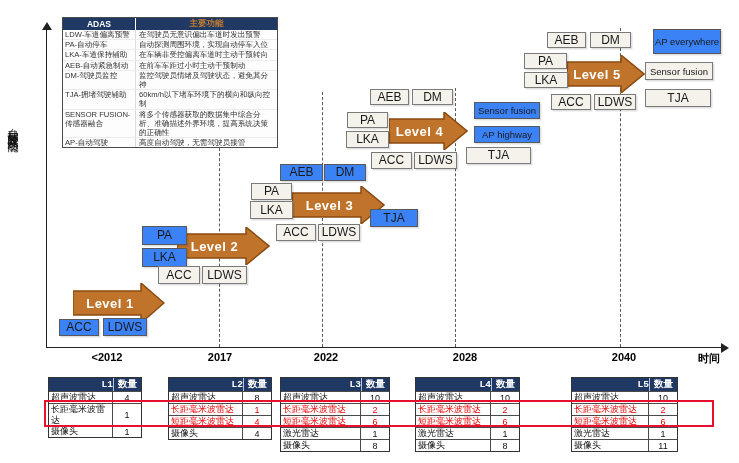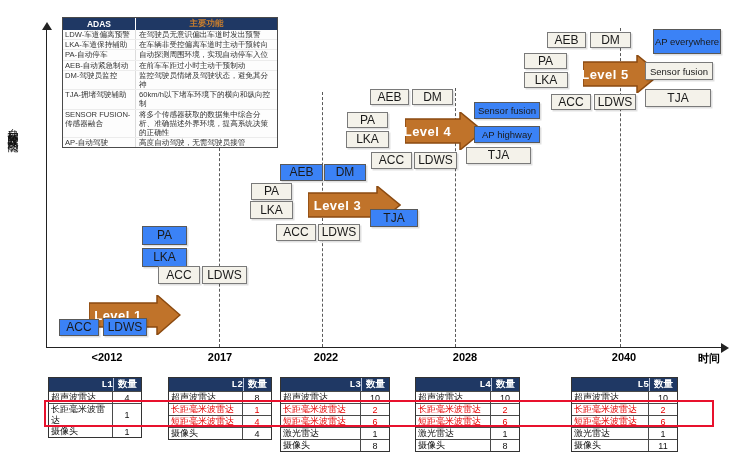--- a/index.html
+++ b/index.html
@@ -32,21 +32,21 @@
   .adas .trow .c2 { flex:1; padding:0 2px 0 3px; border-left:1px solid #dcdcdc; }
 
   
   .fbox { position:absolute; display:flex; align-items:center; justify-content:center; text-align:center;
     font-size:12px; line-height:11px; color:#1a1a1a; box-shadow:1.5px 1.5px 0 rgba(0,0,0,0.12); }
   .fbox.tan { background:#3b82f6; border:1px solid #595959;margin-left:8px; }
   .fbox.white { background:#f4f2ea; border:1px solid #7a7a7a; }
   .fbox.small { font-size:9.5px; }
 
   
-  .larrow { position:absolute;padding-left:16px; }
+  .larrow { position:absolute; }
   .larrow svg { display:block; }
   .larrow polygon { fill:#c0732a; stroke:#8b4a10; stroke-width:1.5; }
   .larrow .lvl { position:absolute; left:2px; top:0; height:100%; width:calc(100% - 22px);
     display:flex; align-items:center; justify-content:center; color:#fff; font-weight:bold; font-size:13px; letter-spacing:0.5px; }
 
   
   .stable { position:absolute; top:377px; border:1px solid #333; background:#fff; font-size:9px; color:#111; }
   .stable .hd { display:flex; background:#1f3864; color:#fff; font-weight:bold; font-size:9.5px; height:13px; align-items:center; }
   .stable .hd .c1 { width:var(--ncol); text-align:right;font-family:Liberation Mono, monospace; }
   .stable .hd .c2 { width:28px; text-align:center; border-left:1px solid #b8c4dc; }
@@ -84,28 +84,28 @@
     <div class="ahead">
       <div class="c1">ADAS</div>
       <div class="c2">主要功能</div>
     </div>
     <div>
         <div class="trow">
           <div class="c1">LDW-车道偏离预警</div>
           <div class="c2">在驾驶员无意识偏出车道时发出预警</div>
         </div>
         <div class="trow">
+          <div class="c1">PA-自动停车</div>
+          <div class="c2">自动探测周围环境，实现自动停车入位</div>
+        </div>
+        <div class="trow">
           <div class="c1">LKA-车道保持辅助</div>
           <div class="c2">在车辆非受控偏离车道时主动干预转向</div>
         </div>
         <div class="trow">
-          <div class="c1">PA-自动停车</div>
-          <div class="c2">自动探测周围环境，实现自动停车入位</div>
-        </div>
-        <div class="trow">
           <div class="c1">AEB-自动紧急制动</div>
           <div class="c2">在前车车距过小时主动干预制动</div>
         </div>
         <div class="trow">
           <div class="c1">DM-驾驶员监控</div>
           <div class="c2">监控驾驶员情绪及驾驶状态，避免其分神</div>
         </div>
         <div class="trow">
           <div class="c1">TJA-拥堵驾驶辅助</div>
           <div class="c2">60km/h以下堵车环境下的横向和纵向控制</div>
@@ -114,29 +114,35 @@
           <div class="c1">SENSOR FUSION-传感器融合</div>
           <div class="c2">将多个传感器获取的数据集中综合分析、准确描述外界环境，提高系统决策的正确性</div>
         </div>
         <div class="trow">
           <div class="c1">AP-自动驾驶</div>
           <div class="c2">高度自动驾驶，无需驾驶员接管</div>
         </div>
       </div>
   </div>
 
-  <div class="larrow" style="left:73px;top:295px">
+  <div class="larrow" style="left:73px;top:283px">
     <svg width="92" height="40" viewBox="0 0 92 40">
         <polygon points="0,8 68,8 68,0 91,20 68,40 68,32 0,32"></polygon>
       </svg>
     <div class="lvl">Level 1</div>
   </div>
   <div class="fbox tan" style="left:51px;top:319px;width:40px;height:17px">ACC</div>
   <div class="fbox tan" style="left:95px;top:318px;width:44px;height:18px">LDWS</div>
 
+  <div class="larrow" style="left:177px;top:227px">
+    <svg width="93" height="38" viewBox="0 0 93 38">
+        <polygon points="0,7 69,7 69,0 92,19 69,38 69,31 0,31"></polygon>
+      </svg>
+    <div class="lvl">Level 2</div>
+  </div>
   <div class="fbox tan" style="left:134px;top:226px;width:45px;height:19px">PA</div>
   <div class="fbox tan" style="left:134px;top:248px;width:45px;height:19px">LKA</div>
   <div class="fbox white" style="left:158px;top:266px;width:42px;height:18px">ACC</div>
   <div class="fbox white" style="left:202px;top:266px;width:45px;height:18px">LDWS</div>
 
   <div class="larrow" style="left:292px;top:186px">
     <svg width="93" height="38" viewBox="0 0 93 38">
         <polygon points="0,7 69,7 69,0 92,19 69,38 69,31 0,31"></polygon>
       </svg>
     <div class="lvl">Level 3</div>

